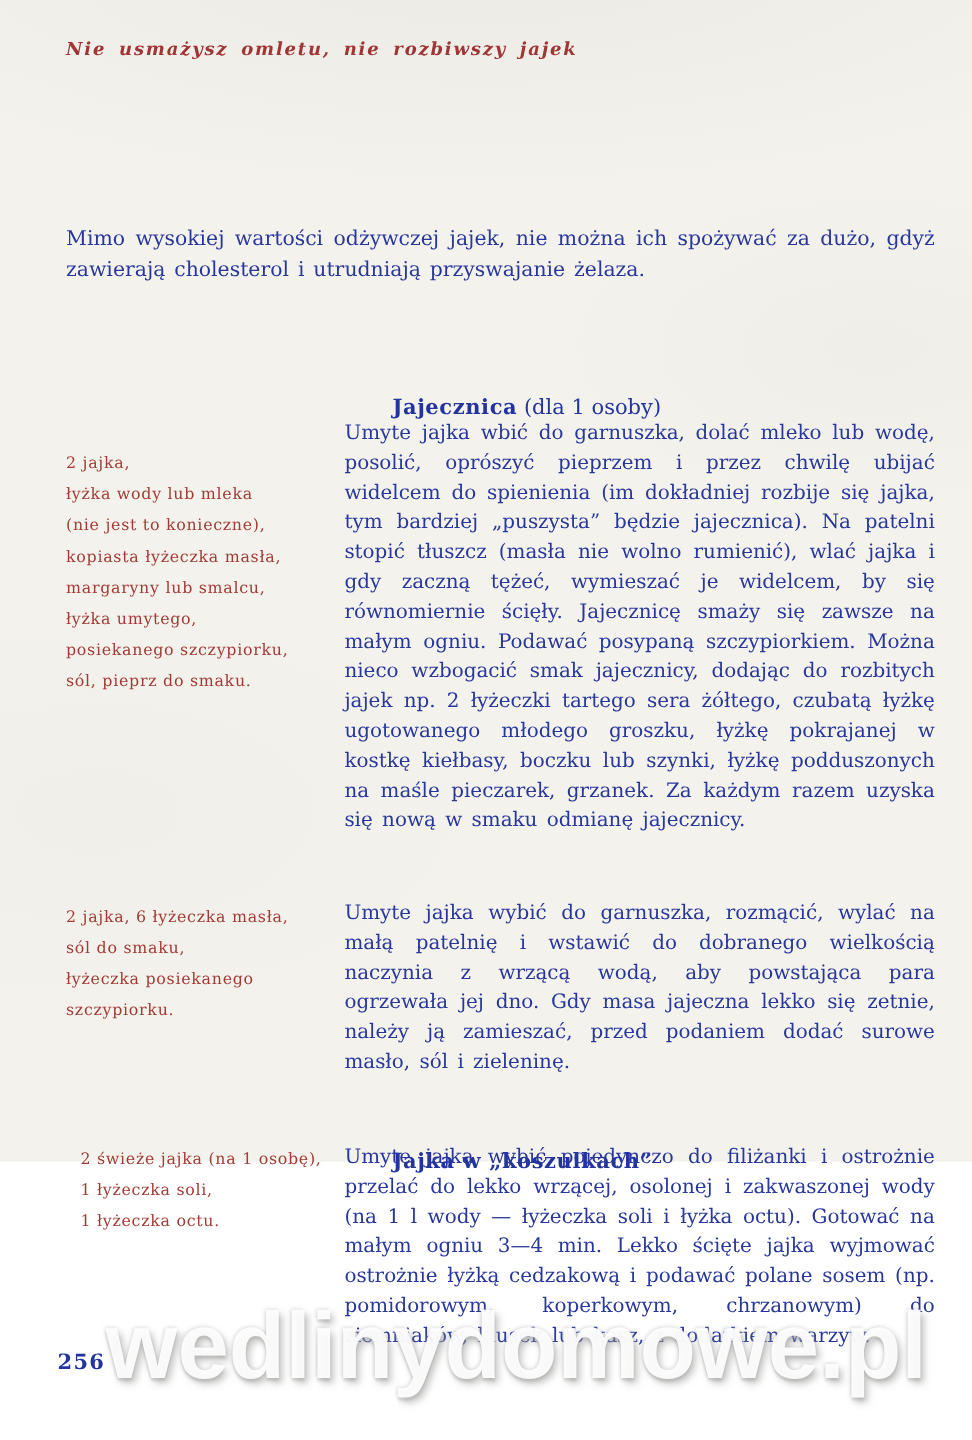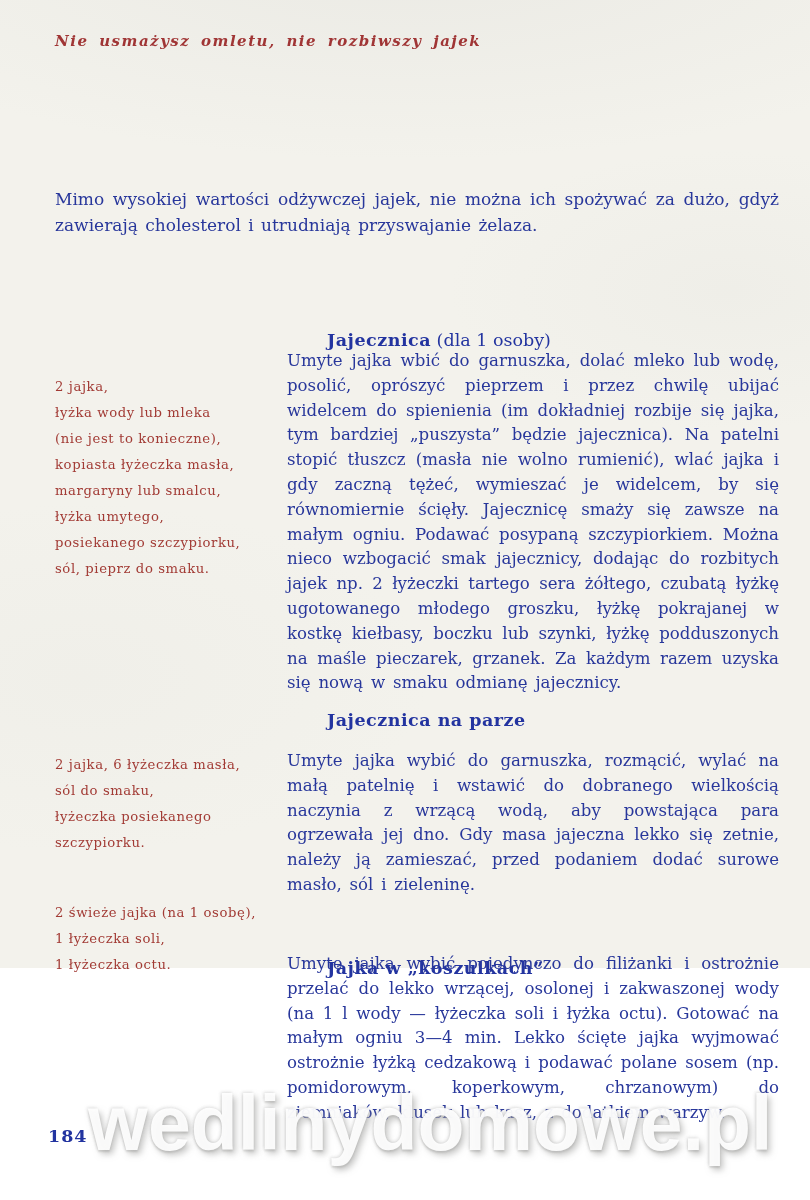--- a/index.html
+++ b/index.html
@@ -55,21 +55,21 @@
 
   #title-1 { top: 330px; }
   #ing-1   { top: 374px; }
   #body-1  { top: 349px; }
 
   #title-2 { top: 710px; }
   #ing-2   { top: 752px; }
   #body-2  { top: 749px; }
 
   #title-3 { top: 958px; }
-  #ing-3   { top: 900px; }
+  #ing-3   { top: 954px; margin-left: 12px; }
   #body-3  { top: 952px; }
 
   
   .page-number {
     position: absolute; left: 48px; top: 1126px;
     color: #2334a0; font-size: 17.5px; font-weight: bold; letter-spacing: 1px;
   }
 
   
   .watermark {
@@ -103,30 +103,29 @@
   <div class="ingredients" id="ing-1">2 jajka,
 łyżka wody lub mleka
 (nie jest to konieczne),
 kopiasta łyżeczka masła,
 margaryny lub smalcu,
 łyżka umytego,
 posiekanego szczypiorku,
 sól, pieprz do smaku.</div>
   <div class="recipe-body" id="body-1">Umyte jajka wbić do garnuszka, dolać mleko lub wodę, posolić, oprószyć pieprzem i przez chwilę ubijać widelcem do spienienia (im dokładniej rozbije się jajka, tym bardziej „puszysta” będzie jajecznica). Na patelni stopić tłuszcz (masła nie wolno rumienić), wlać jajka i gdy zaczną tężeć, wymieszać je widelcem, by się równomiernie ścięły. Jajecznicę smaży się zawsze na małym ogniu. Podawać posypaną szczypiorkiem. Można nieco wzbogacić smak jajecznicy, dodając do rozbitych jajek np. 2 łyżeczki tartego sera żółtego, czubatą łyżkę ugotowanego młodego groszku, łyżkę pokrajanej w kostkę kiełbasy, boczku lub szynki, łyżkę podduszonych na maśle pieczarek, grzanek. Za każdym razem uzyska się nową w smaku odmianę jajecznicy.</div>
 
-  <div class="recipe-title" id="title-2"><span class="bold">Jajecznica na parze</span></div>
   <div class="ingredients" id="ing-2">2 jajka, 6 łyżeczka masła,
 sól do smaku,
 łyżeczka posiekanego
 szczypiorku.</div>
   <div class="recipe-body" id="body-2">Umyte jajka wybić do garnuszka, rozmącić, wylać na małą patelnię i wstawić do dobranego wielkością naczynia z wrzącą wodą, aby powstająca para ogrzewała jej dno. Gdy masa jajeczna lekko się zetnie, należy ją zamieszać, przed podaniem dodać surowe masło, sól i zieleninę.</div>
 
   <div class="recipe-title" id="title-3"><span class="bold">Jajka w „koszulkach”</span></div>
   <div class="ingredients" id="ing-3">2 świeże jajka (na 1 osobę),
 1 łyżeczka soli,
 1 łyżeczka octu.</div>
   <div class="recipe-body" id="body-3">Umyte jajka wybić pojedynczo do filiżanki i ostrożnie przelać do lekko wrzącej, osolonej i zakwaszonej wody (na 1 l wody — łyżeczka soli i łyżka octu). Gotować na małym ogniu 3—4 min. Lekko ścięte jajka wyjmować ostrożnie łyżką cedzakową i podawać polane sosem (np. pomidorowym, koperkowym, chrzanowym) do ziemniaków, klusek lub kasz, z dodatkiem warzyw.</div>
 
-  <div class="page-number">184</div>
+  <div class="page-number">256</div>
 
   <div class="watermark">wedlinydomowe.pl</div>
 
 </div>
 
 </body></html>

